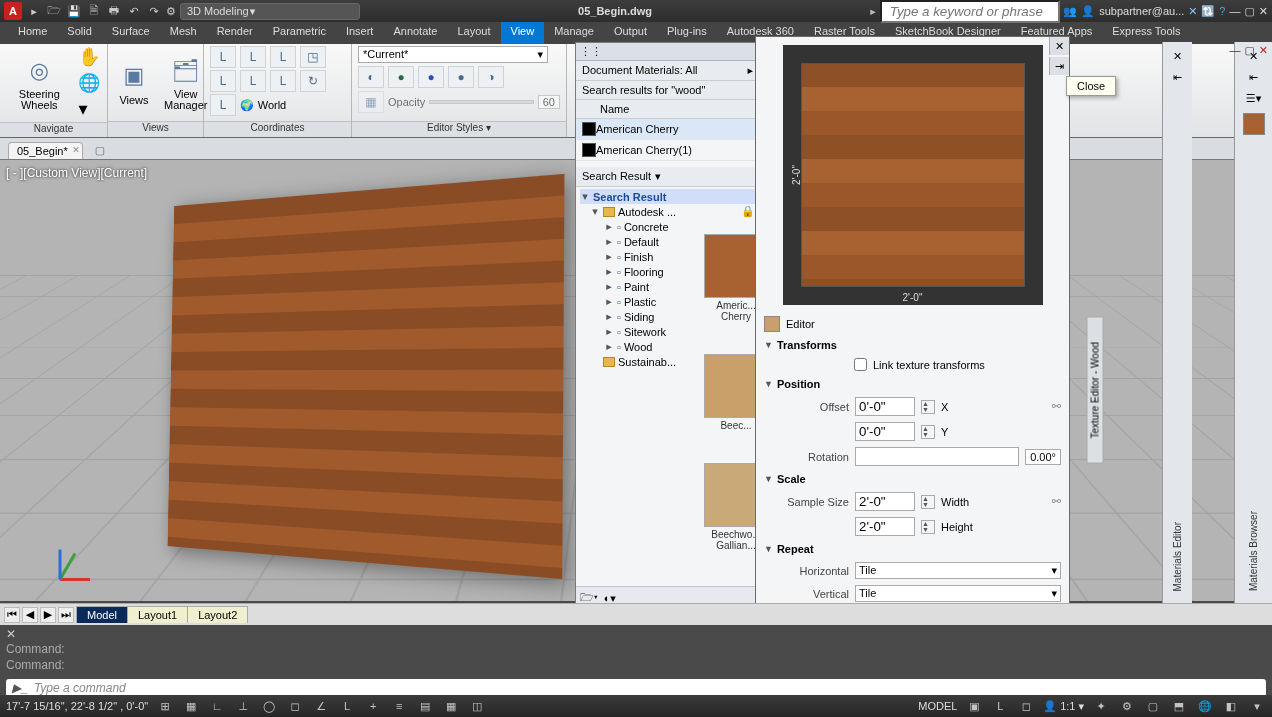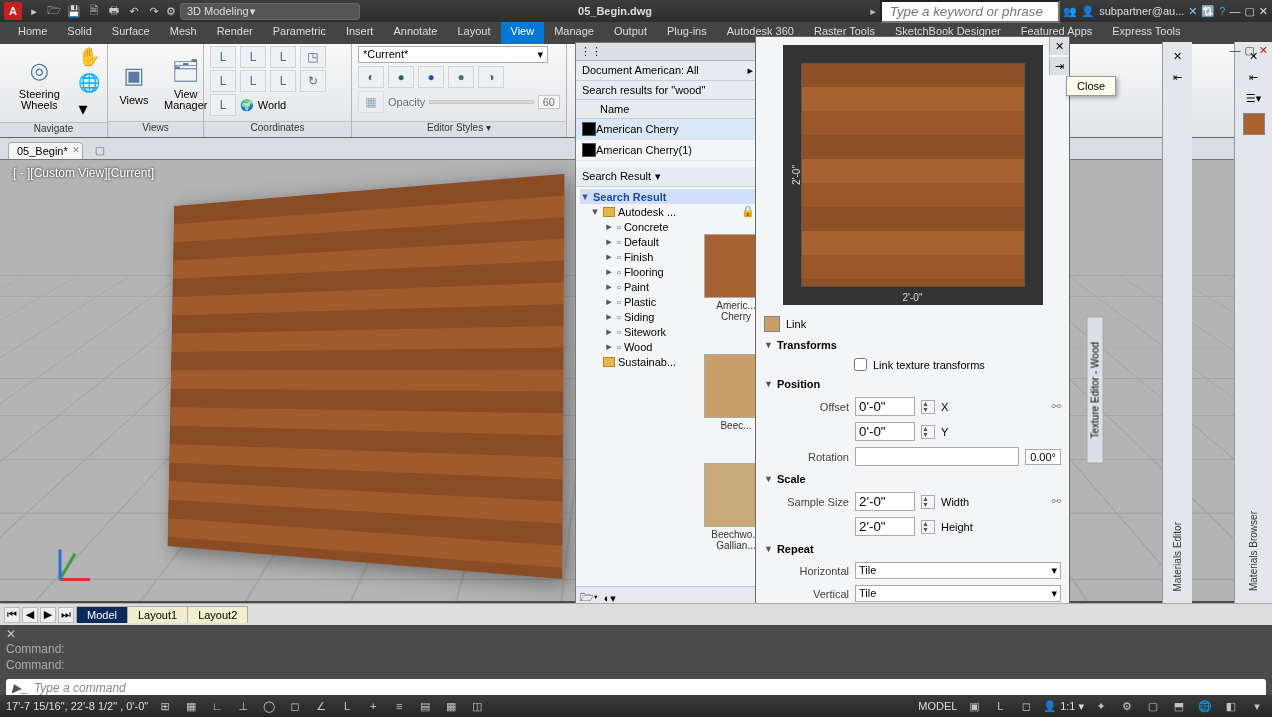--- a/index.html
+++ b/index.html
@@ -36,21 +36,21 @@
 
 .doctabs { height: 22px; background: #d9dde1; display: flex; align-items: flex-end; padding: 0 8px; gap: 4px; border-bottom: 1px solid #777; }
 .doctab { background: #f4f4f4; border: 1px solid #aaa; border-bottom: none; padding: 2px 14px 2px 8px; border-radius: 4px 4px 0 0; position: relative; }
 .doctab .close { position: absolute; right: 2px; top: 2px; font-size: 9px; color: #888; }
 
 
 .viewport { position: absolute; left: 0; top: 160px; right: 0; bottom: 116px; background: #b4b4b4; overflow: hidden; }
 .viewport .grid-persp { position: absolute; inset: 0;
   background-image: linear-gradient(#9a9a9a 1px, transparent 1px), linear-gradient(90deg,#9a9a9a 1px, transparent 1px);
   background-size: 50px 50px; transform: perspective(700px) rotateX(55deg) scale(1.6); transform-origin: center 65%; opacity: .7; }
-.viewport .vp-label { position: absolute; left: 13px; top: 6px; color: #fff; font-size: 12px; text-shadow: 0 0 3px #000; }
+.viewport .vp-label { position: absolute; left: 6px; top: 6px; color: #fff; font-size: 12px; text-shadow: 0 0 3px #000; }
 .wall { position: absolute; left: 140px; top: 30px; width: 420px; height: 370px;
   background: repeating-linear-gradient(180deg,#8a4c24 0,#8a4c24 20px,#a05a2c 20px,#a05a2c 40px),
              repeating-linear-gradient(90deg,rgba(0,0,0,.15) 0, rgba(0,0,0,.15) 2px, transparent 2px, transparent 70px);
   transform: perspective(900px) rotateY(-22deg) rotateX(2deg); box-shadow: 5px 5px 20px rgba(0,0,0,.4); }
 .axis { position: absolute; left: 30px; bottom: 20px; width: 60px; height: 60px; }
 .axis .ax { position: absolute; left: 30px; bottom: 0; width: 30px; height: 3px; }
 .axis .ax.x { background: #d9342b; transform-origin: left; }
 .axis .ax.y { background: #3ca03c; transform: rotate(-60deg); transform-origin: left; }
 .axis .ax.z { background: #2b6fd9; transform: rotate(-90deg); transform-origin: left; }
 
@@ -262,21 +262,21 @@
       <div class="ax y"></div>
       <div class="ax z"></div>
   </div>
 </div>
 
 <div class="mat-panel">
   <div class="panel-titlebar">
     <span>⋮⋮</span>
   </div>
   <div class="row-head" style="display:flex;justify-content:space-between;">
-    <span>Document American: All</span>
+    <span>Document Materials: All</span>
     <span>▸</span>
   </div>
   <div class="row-head">Search results for "wood"</div>
   <div class="row-head" style="padding-left:24px;">Name</div>
   <div class="mat-list" id="matlist">
       <div class="m-row sel">
         <span class="sw"></span>
         <span>American Cherry</span>
       </div>
       <div class="m-row">
@@ -378,21 +378,21 @@
   <div class="closebtn">✕</div>
   <div style="position:absolute;right:0;top:20px;width:20px;height:18px;display:flex;align-items:center;justify-content:center;background:#dcdfe3;border-left:1px solid #aaa;">⇥</div>
   <div class="preview">
     <div class="inner"></div>
     <div class="dim-h">2'-0"</div>
     <div class="dim-v">2'-0"</div>
   </div>
   <div class="tex-body">
     <div class="tex-row">
         <span style="width:16px;height:16px;border:1px solid #888;background:#c9a06a;"></span>
-        <span>Link</span>
+        <span>Editor</span>
       </div>
     <div class="tex-section">Transforms</div>
     <div class="tex-row" style="padding-left:90px;">
         <input type="checkbox" style="">
         <span>Link texture transforms</span>
       </div>
     <div class="tex-section">Position</div>
     <div class="tex-row">
         <span class="field-label">Offset</span>
         <input class="num-input" value="0'-0&quot;" style="">

